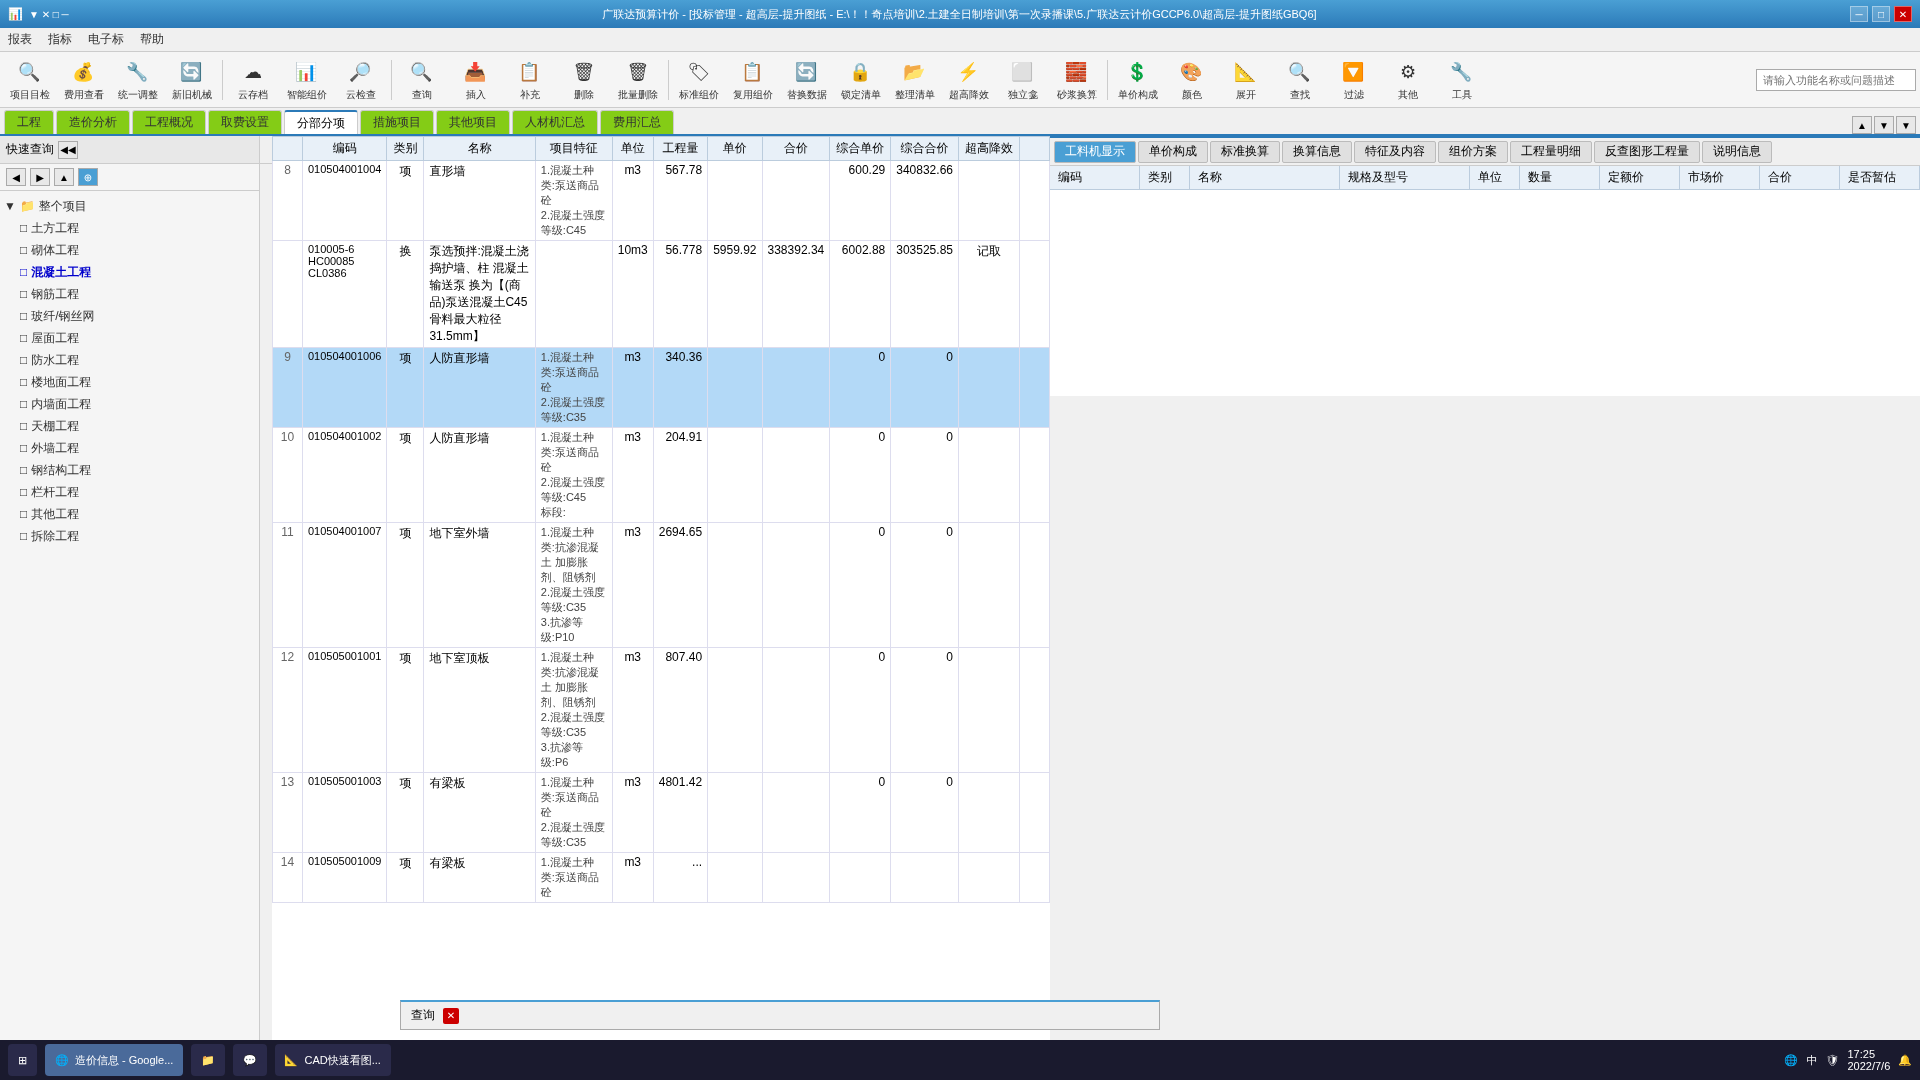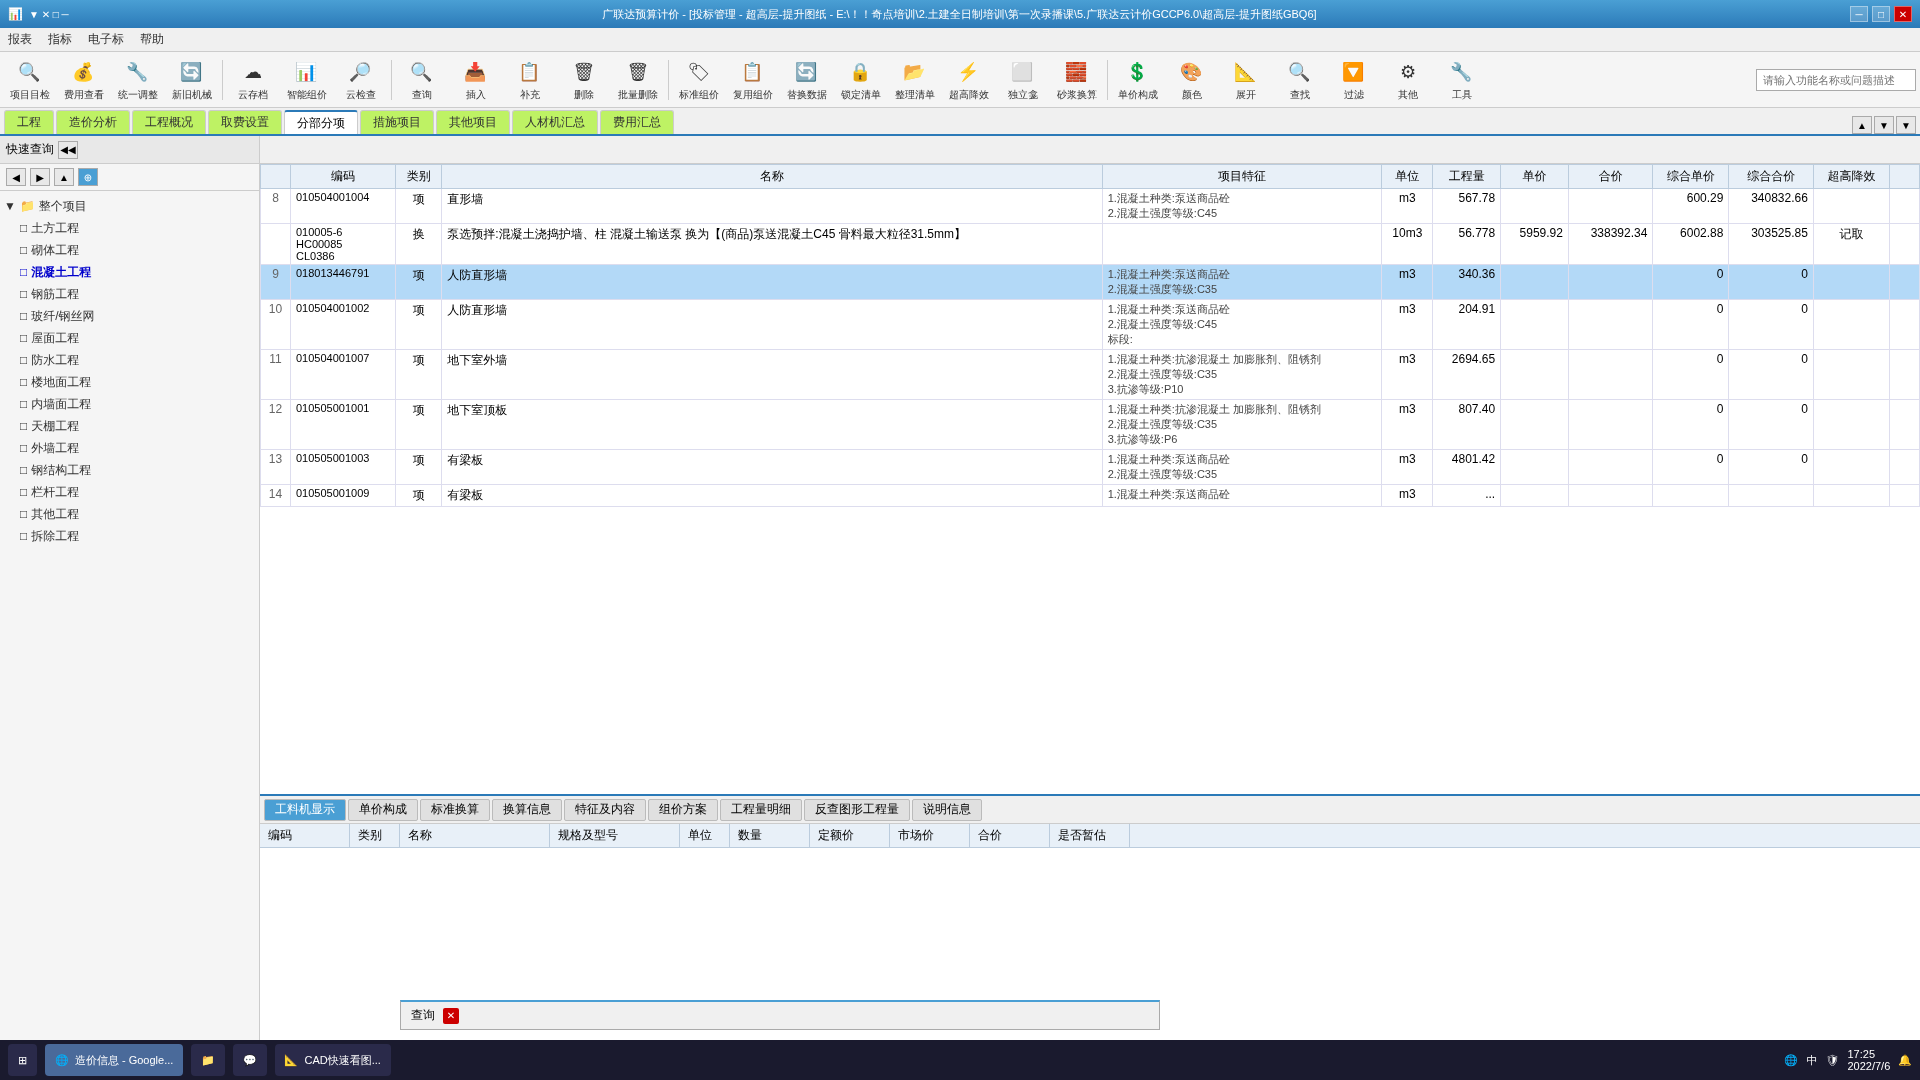--- a/index.html
+++ b/index.html
@@ -136,21 +136,21 @@
     }
     .tab {
       height: 24px;
       padding: 0 12px;
       display: flex;
       align-items: center;
       cursor: pointer;
       font-size: 12px;
       border: 1px solid #ccc;
       border-bottom: none;
-      background: #bef264;
+      background: #84cc16;
       border-radius: 3px 3px 0 0;
       color: #333;
     }
     .tab.active {
       background: white;
       border-top: 2px solid #2b7ab8;
       color: #000;
     }
     .tab-right-btns {
       margin-left: auto;
@@ -164,21 +164,21 @@
       background: #e8e8e8;
       cursor: pointer;
       font-size: 10px;
       display: flex; align-items: center; justify-content: center;
     }
 
     
     #content {
       flex: 1;
       display: flex;
-      flex-direction: column;
+      flex-direction: row;
       overflow: hidden;
     }
 
     
     #subtab-row {
       height: 28px;
       background: #f0f0f0;
       display: flex;
       align-items: center;
       padding: 0 6px;
@@ -652,21 +652,21 @@
               <td class="num-col">56.778</td>
               <td class="num-col">5959.92</td>
               <td class="num-col">338392.34</td>
               <td class="num-col">6002.88</td>
               <td class="num-col">303525.85</td>
               <td class="center-col">记取</td>
               <td class=""></td>
             </tr>
             <tr class="selected">
               <td class="row-num center-col">9</td>
-              <td class="code-col">018013446791</td>
+              <td class="code-col">010504001006</td>
               <td class="center-col">项</td>
               <td class="">人防直形墙</td>
               <td class="" style="font-size: 11px; color: rgb(68, 68, 68);">1.混凝土种类:泵送商品砼
 2.混凝土强度等级:C35</td>
               <td class="center-col">m3</td>
               <td class="num-col">340.36</td>
               <td class="num-col"></td>
               <td class="num-col"></td>
               <td class="num-col">0</td>
               <td class="num-col">0</td>

